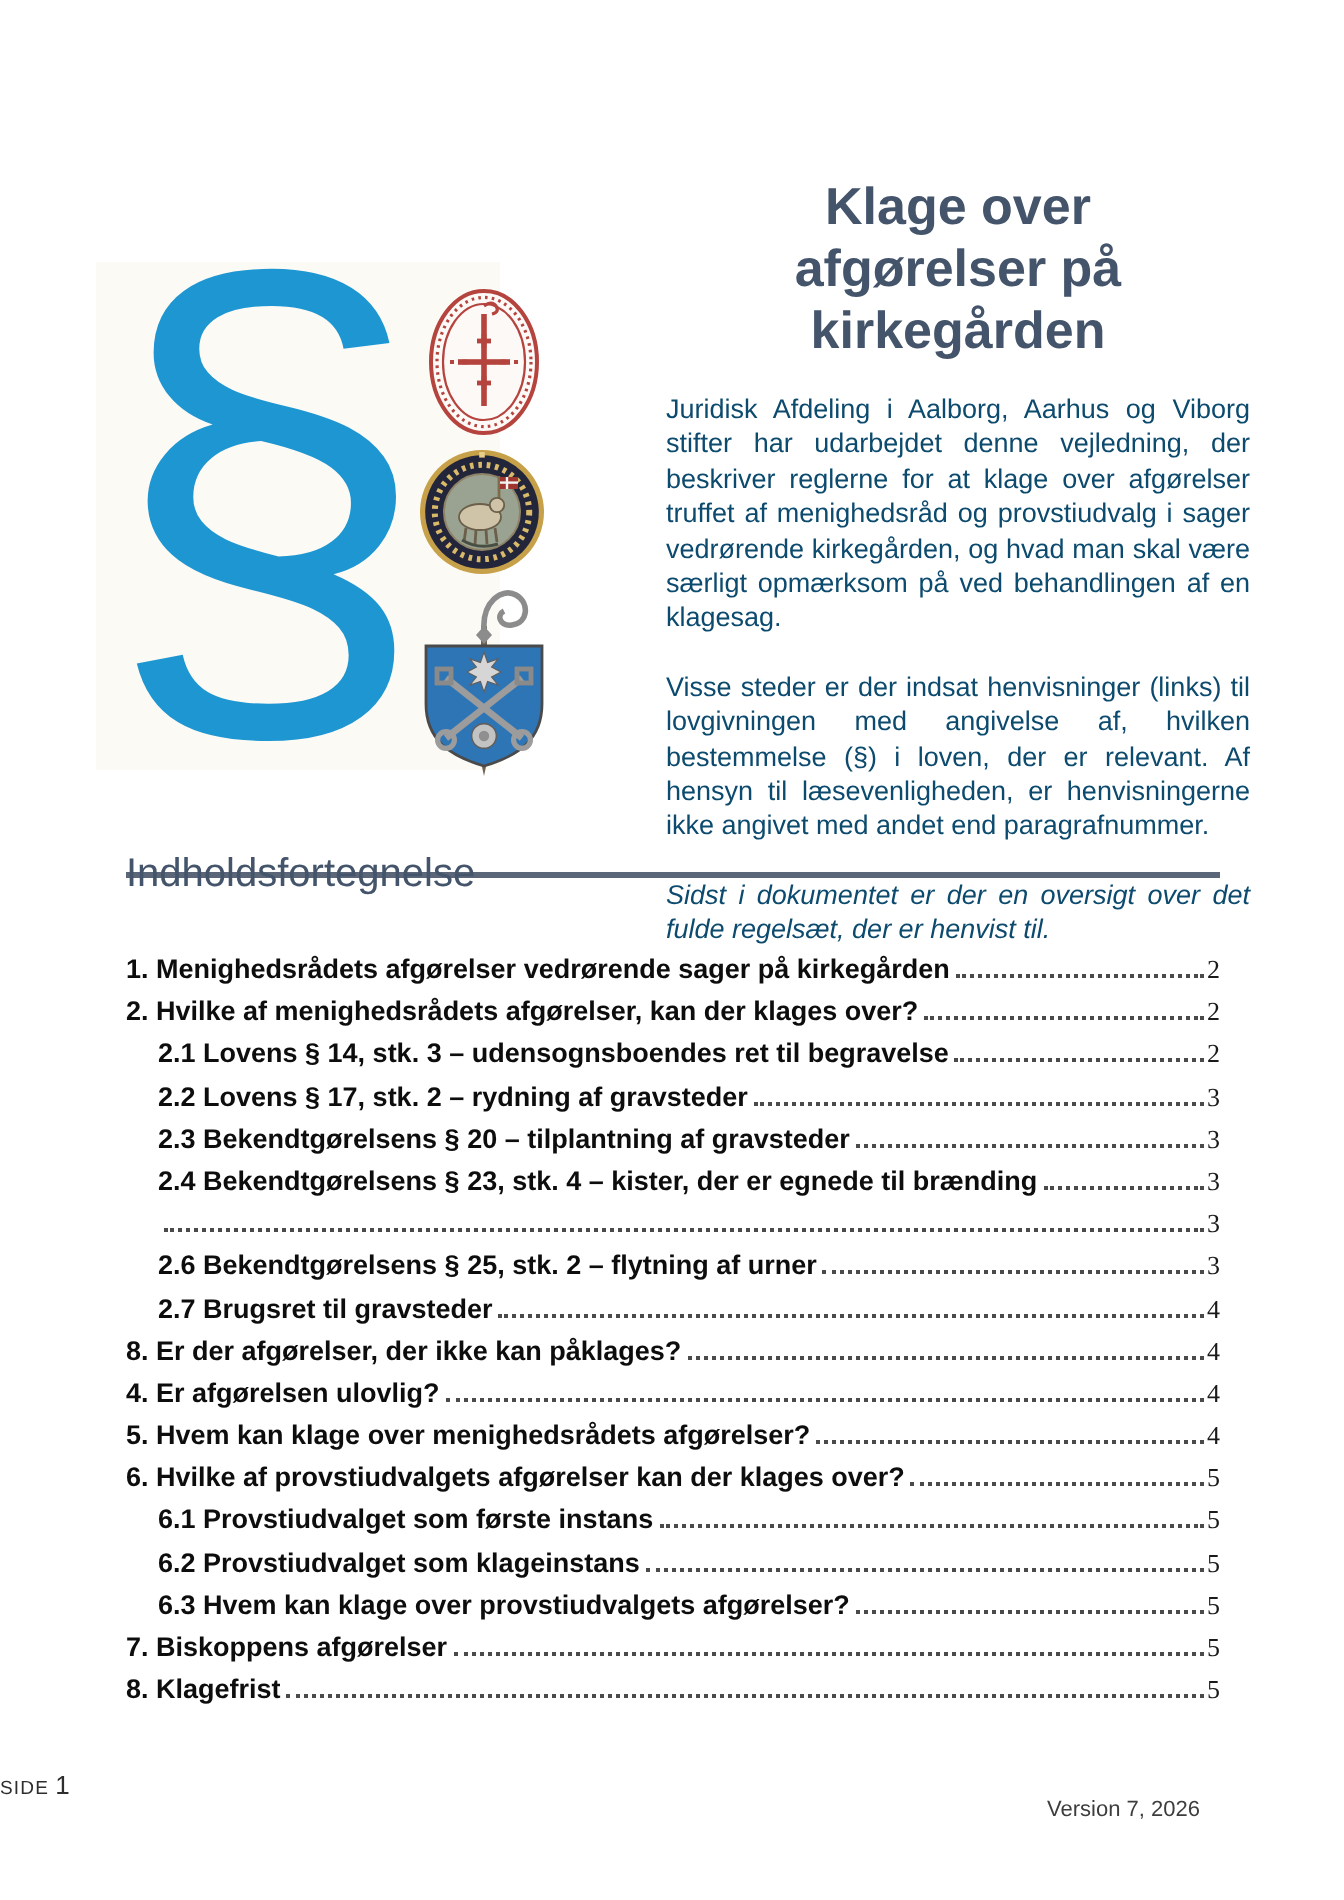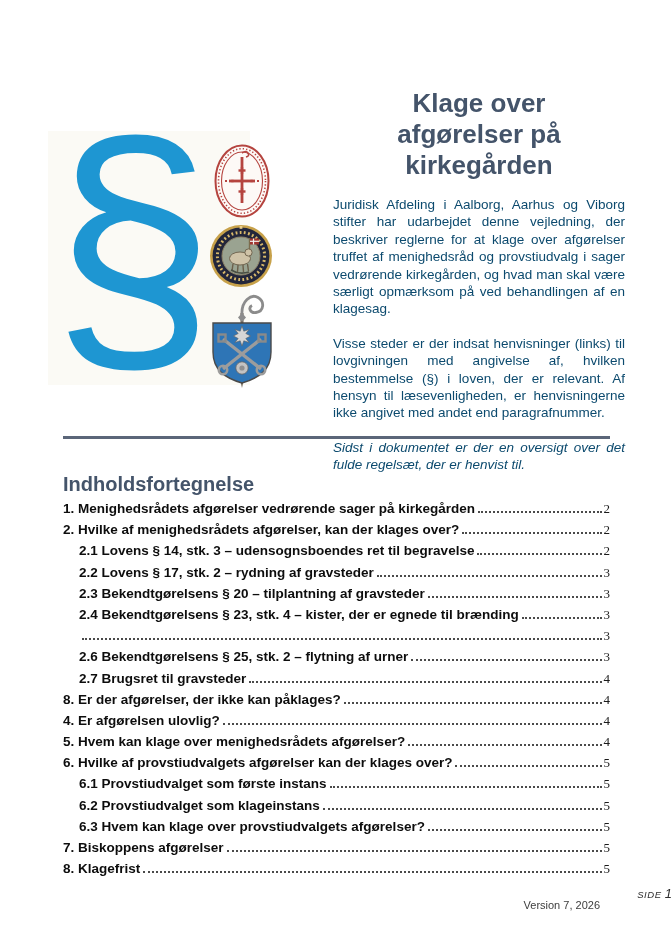--- a/index.html
+++ b/index.html
@@ -64,27 +64,27 @@
   .intro p:last-child{margin-bottom:0;font-style:italic;}
 
   
   .rule{
     position:absolute;left:63px;top:436px;width:547px;height:2.5px;
     background:var(--rule);
   }
 
   
   .toc-heading{
-    position:absolute;left:63px;top:473px;
+    position:absolute;left:63px;top:426px;
     color:var(--accent);
     font-size:20px;
-    font-weight:bold;
+    font-weight:normal;
   }
   .toc{
-    position:absolute;left:63px;top:501px;width:547px;text-align:center;
+    position:absolute;left:63px;top:477px;width:547px;text-align:center;
   }
   .toc-row{
     display:flex;
     align-items:baseline;
     height:21.2px;
     font-size:13.5px;
     font-weight:bold;
     color:#0d0d0d;
     cursor:pointer;
   }
@@ -99,23 +99,22 @@
   .toc-page{
     font-family:"Liberation Serif", serif;
     font-weight:400;
     font-size:13px;
     color:#1a1a1a;
   }
 
   
   .footer-page{
     position:absolute;left:0;right:0;top:884px;
-    text-align:right;
+    text-align:left;
     color:#2e2e2e;
-    font-style:italic;
   }
   .footer-page .side-word{
     font-size:9.5px;
     letter-spacing:0.6px;
     text-transform:uppercase;
   }
   .footer-page .page-num{
     font-size:13px;
     margin-left:3px;
   }

